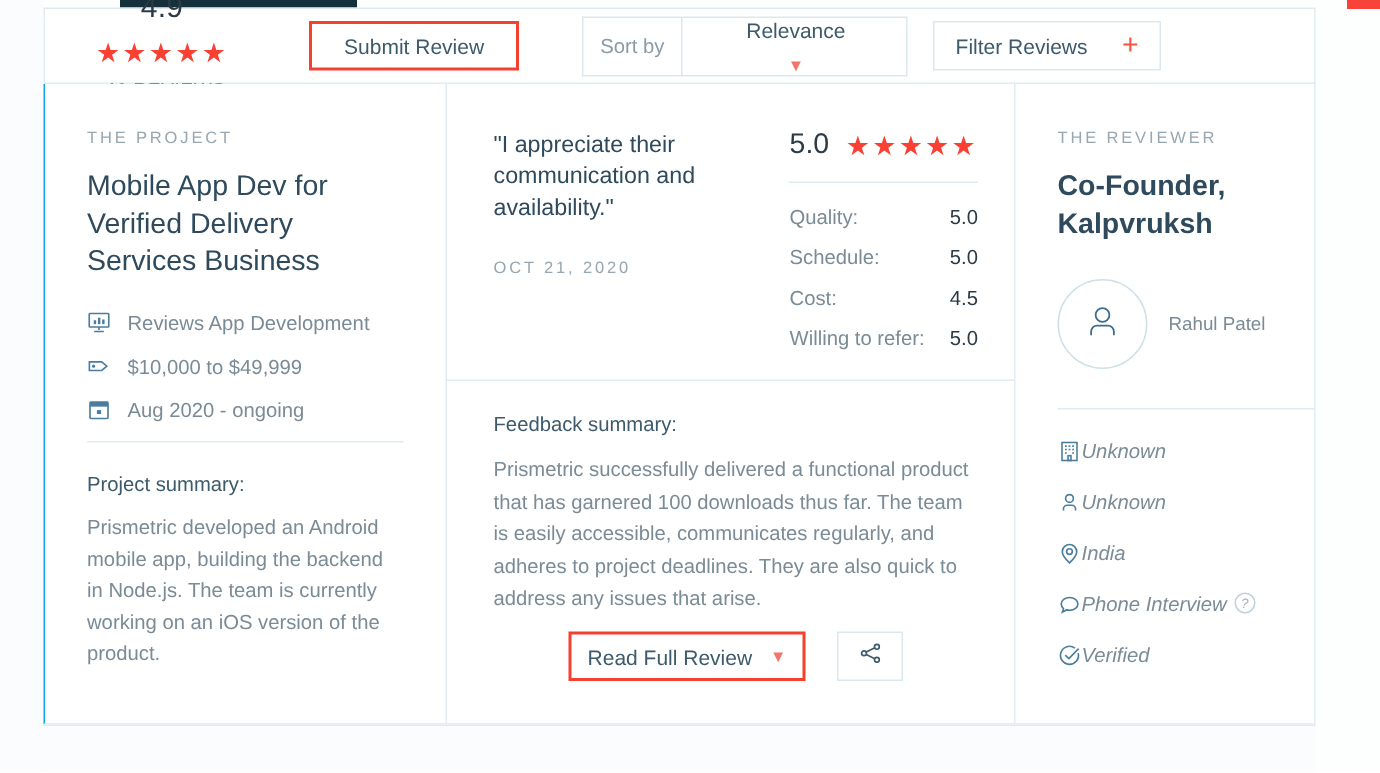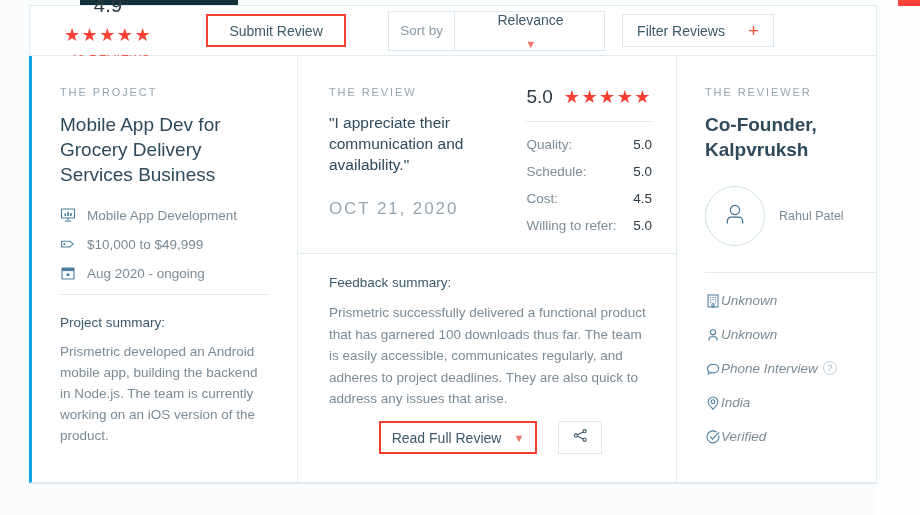--- a/index.html
+++ b/index.html
@@ -98,21 +98,21 @@
     border: 1px solid #dbe8ef; background: #fff;
     display: flex; align-items: center; justify-content: space-between;
     padding: 0 14px; font-size: 14px; color: #3c5a6b; cursor: pointer;
   }
   .plus-red { color: #f4543f; font-size: 19px; line-height: 1; font-weight: 400; }
 
   
   .card {
     position: absolute; left: 29px; top: 56px; width: 848px; height: 427px;
     background: #ffffff;
-    border-left: 3px solid #0ea5e9;
+    border-left: 1px solid #0ea5e9;
     border-right: 1px solid #e2edf2;
     border-bottom: 1px solid #e2edf2;
     display: flex;
   }
   .col-project { width: 270px; padding: 30px 28px 0 28px; border-right: 1px solid #e2edf2; }
   .col-review  { width: 379px; padding: 30px 24px 0 31px; border-right: 1px solid #e2edf2;
                  position: relative; }
   .col-reviewer{ width: 199px; padding: 30px 0 0 28px; }
 
   .eyebrow {
@@ -136,21 +136,21 @@
   .summary-text {
     font-size: 13.5px; line-height: 21px; color: #7b8b96; margin: 0;
   }
 
   
   .review-top { display: flex; }
   .review-left { width: 196px; }
   .quote {
     font-size: 15.5px; line-height: 21px; color: #2e4a5c; margin: 0 0 24px 0;
   }
-  .review-date { font-size: 17px; letter-spacing: 1.9px; color: #97a6b0; }
+  .review-date { font-size: 11px; letter-spacing: 1.9px; color: #97a6b0; }
 
   .review-right { width: 158px; padding-left: 22px; }
   .score-row { display: flex; align-items: center; gap: 11px; margin-bottom: 13px; }
   .score-big { font-size: 19px; color: #2b3a45; }
   .score-hr { height: 1px; background: #e1ecf1; margin-bottom: 15px; }
   .metric {
     display: flex; justify-content: space-between; align-items: baseline;
     font-size: 13.5px; margin-bottom: 12px;
   }
   .metric .m-label { color: #7b8b96; }
@@ -238,34 +238,34 @@
     <div class="filter-btn">
       <span>Filter Reviews</span>
       <span class="plus-red">+</span>
     </div>
   </div>
 
   <div class="card">
 
     <div class="col-project">
       <div class="eyebrow">THE PROJECT</div>
-      <h2 class="project-title">Mobile App Dev for Grocery Delivery Services Business</h2>
+      <h2 class="project-title">Mobile App Dev for Verified Delivery Services Business</h2>
 
       <div class="meta-row">
         <span>
           <svg width="16" height="16" viewBox="0 0 16 16" fill="none" stroke="#4a7e9e" stroke-width="1.1">
             <rect x="1.5" y="2" width="13" height="9" rx="0.5"></rect>
             <rect x="4.5" y="6.5" width="1.6" height="2.6" fill="#4a7e9e" stroke="none"></rect>
             <rect x="7.3" y="4.8" width="1.6" height="4.3" fill="#4a7e9e" stroke="none"></rect>
             <rect x="10.1" y="6" width="1.6" height="3.1" fill="#4a7e9e" stroke="none"></rect>
             <line x1="8" y1="11" x2="8" y2="13"></line>
             <line x1="4.8" y1="14" x2="11.2" y2="14"></line>
           </svg>
         </span>
-        <span>Mobile App Development</span>
+        <span>Reviews App Development</span>
       </div>
 
       <div class="meta-row">
         <span>
           <svg width="16" height="16" viewBox="0 0 16 16" fill="none" stroke="#4a7e9e" stroke-width="1.1">
             <path d="M1.6 5.2 h8.2 l3.4 2.9 l-3.4 2.9 h-8.2 z"></path>
             <circle cx="4.4" cy="8.1" r="1.05" fill="#4a7e9e" stroke="none"></circle>
           </svg>
         </span>
         <span>$10,000 to $49,999</span>
@@ -285,21 +285,20 @@
       <div class="hr-light"></div>
 
       <div class="summary-label">Project summary:</div>
       <p class="summary-text">Prismetric developed an Android mobile app, building the backend in Node.js. The team is currently working on an iOS version of the product.</p>
     </div>
 
     <div class="col-review">
 
       <div class="review-top">
         <div class="review-left">
-          <div class="eyebrow">THE REVIEW</div>
           <p class="quote">"I appreciate their communication and availability."</p>
           <div class="review-date">OCT 21, 2020</div>
         </div>
 
         <div class="review-right">
           <div class="score-row">
             <span class="score-big">5.0</span>
             <span class="stars-red">★★★★★</span>
           </div>
           <div class="score-hr"></div>
@@ -391,40 +390,40 @@
             <circle cx="8" cy="5.3" r="2.6"></circle>
             <path d="M4 13.4 v-1.2 a2.4 2.4 0 0 1 2.4-2.4 h3.2 a2.4 2.4 0 0 1 2.4 2.4 v1.2"></path>
           </svg>
         </span>
         <span>Unknown</span>
       </div>
 
       <div class="rev-item">
         <span>
           <svg width="16" height="16" viewBox="0 0 16 16" fill="none" stroke="#4a7e9e" stroke-width="1.1">
+            <path d="M8 14.2 C8 14.2 3.2 9.8 3.2 6.8 A4.8 4.8 0 0 1 12.8 6.8 C12.8 9.8 8 14.2 8 14.2 Z"></path>
+            <circle cx="8" cy="6.7" r="1.9"></circle>
+          </svg>
+        </span>
+        <span>India</span>
+      </div>
+
+      <div class="rev-item">
+        <span>
+          <svg width="16" height="16" viewBox="0 0 16 16" fill="none" stroke="#4a7e9e" stroke-width="1.1">
             <path d="M13.6 7.6 C13.6 10 11.2 11.9 8.2 11.9 C7.4 11.9 6.7 11.8 6 11.6 L3.3 13 L4 10.8 C3 10 2.5 8.9 2.5 7.6 C2.5 5.2 5 3.3 8 3.3 C11.2 3.3 13.6 5.2 13.6 7.6 Z"></path>
           </svg>
         </span>
         <span>Phone Interview</span>
         <span class="qmark">?</span>
       </div>
 
       <div class="rev-item">
         <span>
           <svg width="16" height="16" viewBox="0 0 16 16" fill="none" stroke="#4a7e9e" stroke-width="1.1">
-            <path d="M8 14.2 C8 14.2 3.2 9.8 3.2 6.8 A4.8 4.8 0 0 1 12.8 6.8 C12.8 9.8 8 14.2 8 14.2 Z"></path>
-            <circle cx="8" cy="6.7" r="1.9"></circle>
-          </svg>
-        </span>
-        <span>India</span>
-      </div>
-
-      <div class="rev-item">
-        <span>
-          <svg width="16" height="16" viewBox="0 0 16 16" fill="none" stroke="#4a7e9e" stroke-width="1.1">
             <path d="M13.8 6.4 A6 6 0 1 1 11.6 3.1"></path>
             <polyline points="5.2,7.7 7.6,10.1 14.1,3.4"></polyline>
           </svg>
         </span>
         <span>Verified</span>
       </div>
     </div>
   </div>
 
   <div class="bottom-strip"></div>

